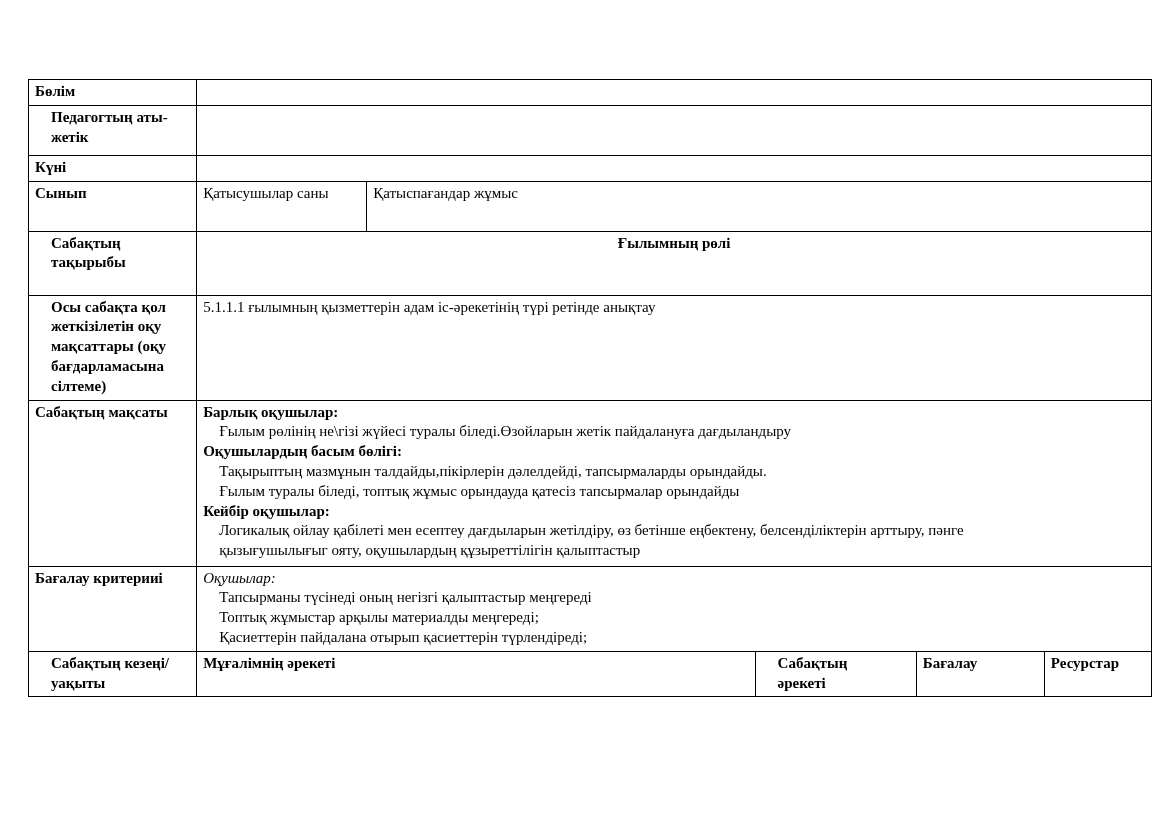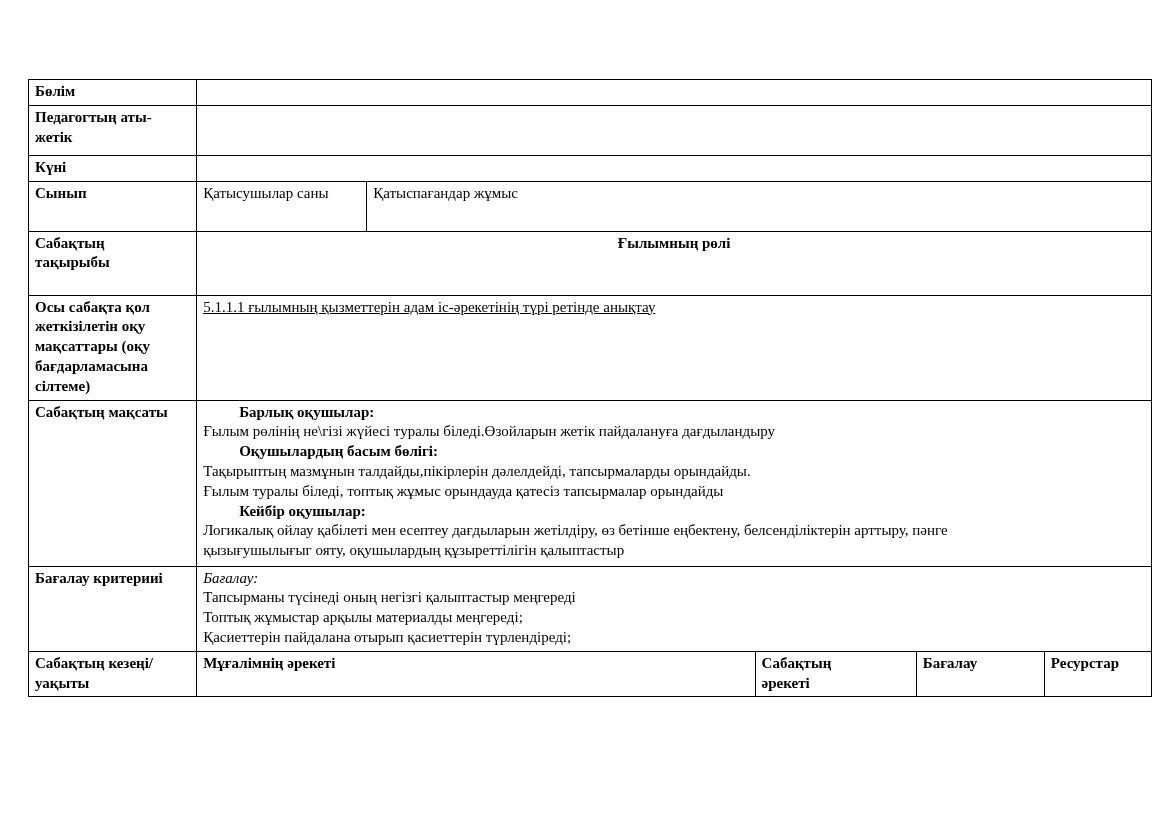--- a/index.html
+++ b/index.html
@@ -45,27 +45,25 @@
   .center-title {
     text-align: center;
     font-weight: bold;
     font-size: 15px;
     padding-top: 3px;
   }
   .small-obj {
     font-size: 11.5px;
     line-height: 1.3;
     padding-top: 4px;
-    text-decoration: underline;
   }
-  .goal-line { display: block; }
+  .goal-line { display: block; margin-left: 16px; }
   .goal-head {
     font-weight: bold;
     display: block;
-    margin-left: 36px;
   }
   .italic-head {
     font-style: italic;
     display: block;
   }
   .row-bolim td { height: 18px; }
   .row-pedagog td { height: 44px; }
   .row-kuni td { height: 18px; }
   .row-synyp td { height: 44px; }
   .row-takyryp td { height: 58px; }
@@ -144,21 +142,21 @@
         <span class="goal-line">Ғылым  туралы  біледі, топтық жұмыс орындауда қатесіз тапсырмалар орындайды</span>
         <span class="goal-head">Кейбір оқушылар:</span>
         <span class="goal-line">Логикалық ойлау қабілеті мен есептеу дағдыларын жетілдіру, өз бетінше еңбектену, белсенділіктерін арттыру, пәнге</span>
         <span class="goal-line">қызығушылығыг ояту, оқушылардың құзыреттілігін қалыптастыр</span>
       </td>
     </tr>
 
     <tr class="row-kriterii">
       <td class="lbl">Бағалау критерииі</td>
       <td colspan="5" class="cell-plain">
-        <span class="italic-head">Бағалау:</span>
+        <span class="italic-head">Оқушылар:</span>
         <span class="goal-line">Тапсырманы түсінеді оның негізгі қалыптастыр  меңгереді</span>
         <span class="goal-line">Топтық жұмыстар арқылы материалды меңгереді;</span>
         <span class="goal-line">Қасиеттерін пайдалана отырып қасиеттерін түрлендіреді;</span>
       </td>
     </tr>
 
     <tr class="row-kezen">
       <td class="lbl">
         <span class="goal-line">Сабақтың кезеңі/</span>
         <span class="goal-line">уақыты</span>

